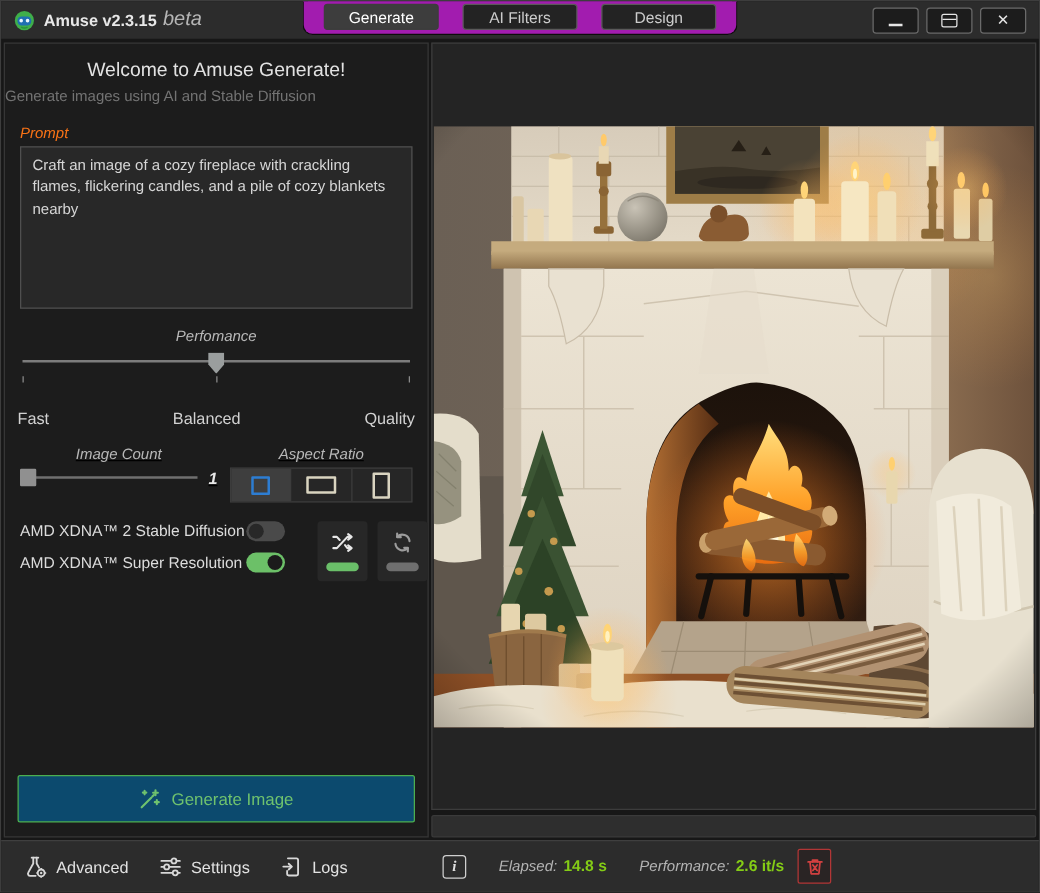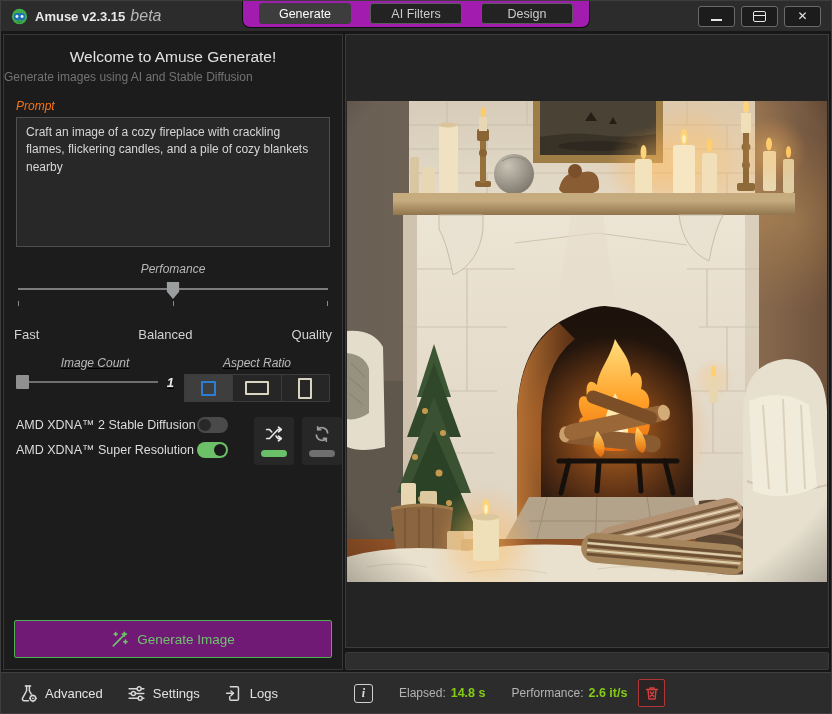--- a/index.html
+++ b/index.html
@@ -60,35 +60,35 @@
   .switch.off { background:#4a4a4a; }
   .switch.on { background:#6cc068; }
   .knob { position:absolute; top:2px; width:12px; height:12px; border-radius:50%; }
   .switch.off .knob { left:2px; background:#282828; }
   .switch.on .knob { right:2px; background:#1b1b1b; }
   .seed-col { margin-left:26px; display:flex; gap:8px; }
   .seed-btn { width:40px; height:48px; background:#272727; border-radius:3px; display:flex; flex-direction:column; align-items:center; justify-content:center; gap:7px; }
   .seed-pill { width:26px; height:7px; border-radius:4px; }
   .seed-pill.green { background:#6abf69; }
   .seed-pill.gray { background:#6f6f6f; }
-  .generate-btn { margin:auto 10px 11px; height:38px; border:1px solid #4caf50; border-radius:2px; background:#701a75; color:#6fc26e; font-size:13.5px; display:flex; align-items:center; justify-content:center; gap:9px; cursor:pointer; }
+  .generate-btn { margin:auto 10px 11px; height:38px; border:1px solid #4caf50; border-radius:2px; background:#0c4a6e; color:#6fc26e; font-size:13.5px; display:flex; align-items:center; justify-content:center; gap:9px; cursor:pointer; }
 
   
   .right-panel { flex:1; display:flex; flex-direction:column; min-width:0; }
   .canvas-panel { flex:1; border:1px solid #3c3c3c; background:#242424; display:flex; align-items:center; justify-content:center; min-height:0; }
   .gen-image { width:480px; height:481px; display:block; }
   .progress-strip { height:18px; margin-top:4px; background:#2e2e2e; border:1px solid #3a3a3a; border-radius:2px; }
 
   
   .statusbar { height:41px; flex:0 0 auto; background:#2c2c2c; border-top:1px solid #3f3f3f; display:flex; align-items:center; padding:0 10px; }
   .sb-btn { display:flex; align-items:center; gap:7px; font-size:13px; color:#e2e2e2; margin-left:24px; cursor:pointer; }
   .sb-btn:first-child { margin-left:8px; }
   .info-box { margin-left:76px; width:19px; height:19px; border:1.5px solid #cfcfcf; border-radius:3px; color:#e0e0e0; font-family:"Liberation Serif",serif; font-style:italic; font-weight:bold; font-size:12px; display:flex; align-items:center; justify-content:center; }
   .stat-group { display:flex; align-items:baseline; gap:5px; margin-left:26px; }
-  .stat-label { font-size:12px; color:#b4b4b4; }
+  .stat-label { font-size:12px; font-style:italic; color:#b4b4b4; }
   .stat-value { font-size:12.5px; font-weight:bold; color:#84cc16; }
   .save-btn { margin-left:auto; height:30px; padding:0 13px; border:1.5px solid #2e80d4; border-radius:2px; background:#23282e; color:#4596e6; font-size:13px; display:flex; align-items:center; gap:8px; cursor:pointer; }
   .trash-btn { margin:0 2px 0 11px; width:27px; height:28px; border:1.5px solid #b23636; border-radius:2px; background:#2a2424; display:flex; align-items:center; justify-content:center; cursor:pointer; }
 </style>
 </head>
 <body>
 
 <div class="window">
 
   <div class="titlebar">

